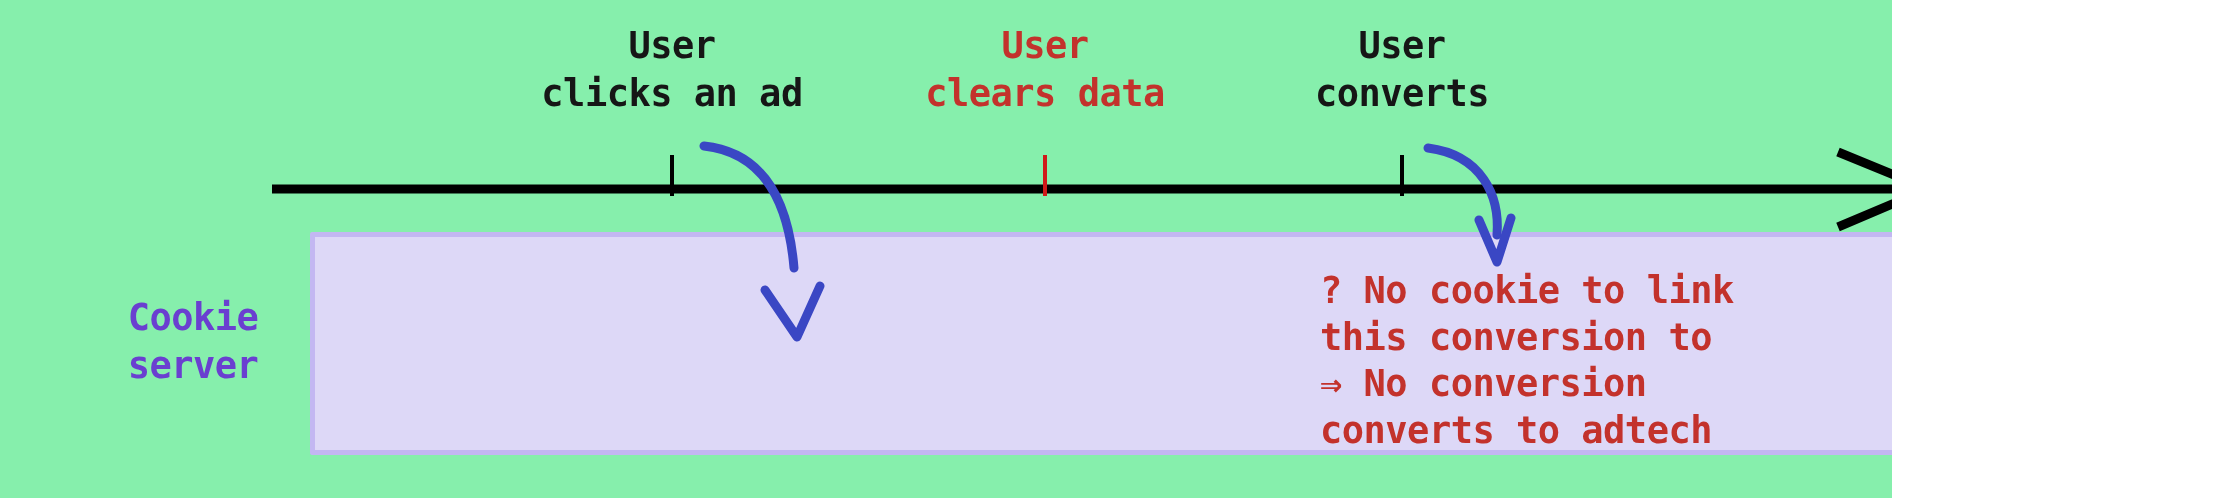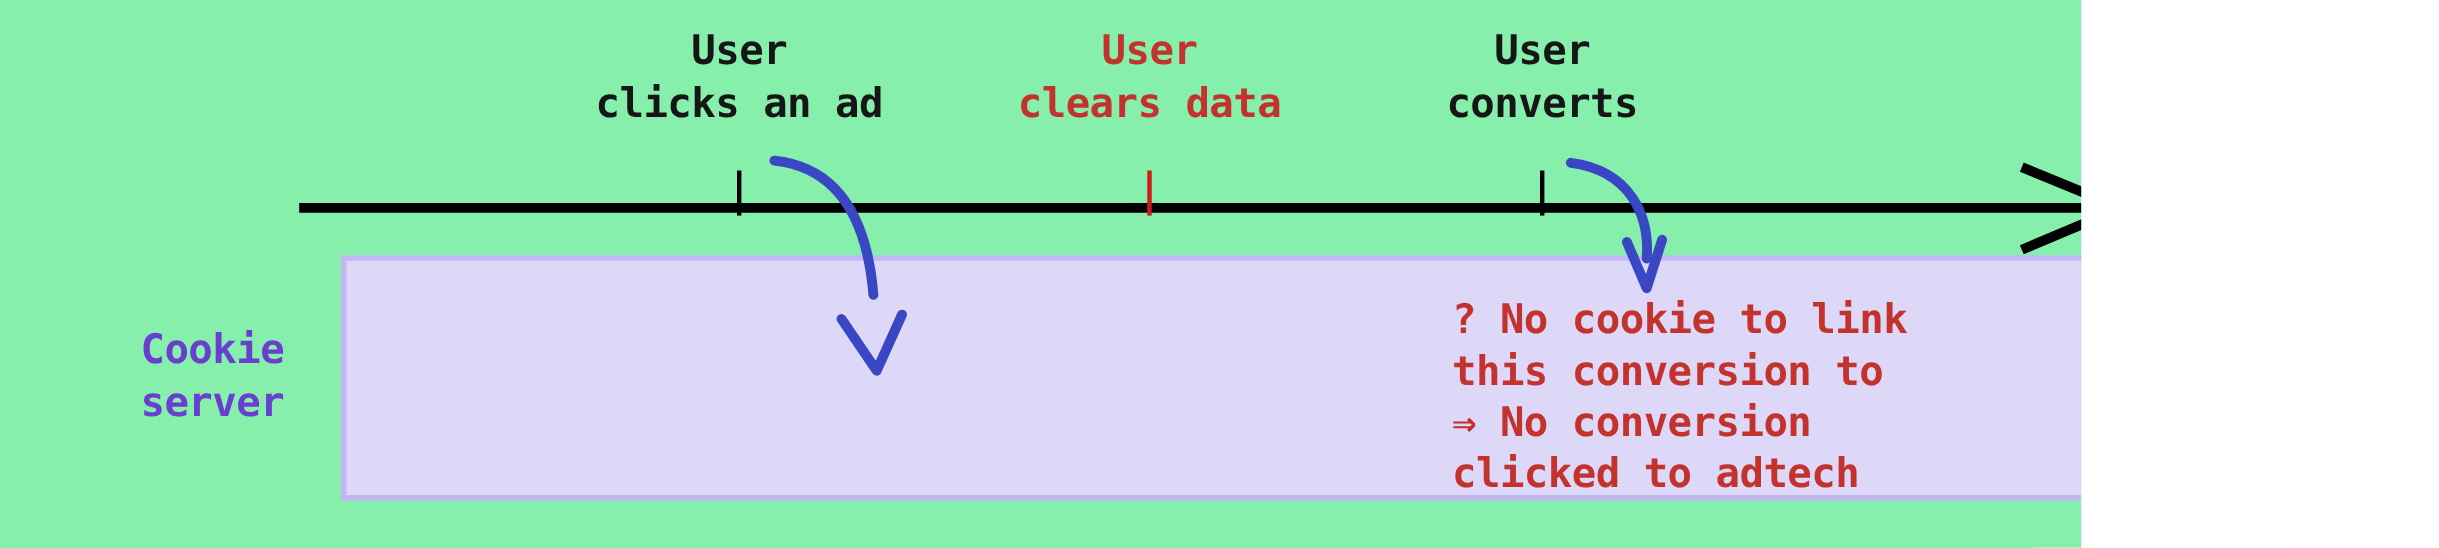--- a/index.html
+++ b/index.html
@@ -135,15 +135,15 @@
 
   <div class="abs" id="time-label">Time</div>
 
   <div class="abs" id="server-name">Cookie
 server</div>
 
 
   <div class="abs" id="noconv-note">? No cookie to link
 this conversion to
 ⇒ No conversion
-clicked to adtech</div>
+converts to adtech</div>
 
 </div>
 
 </body></html>

